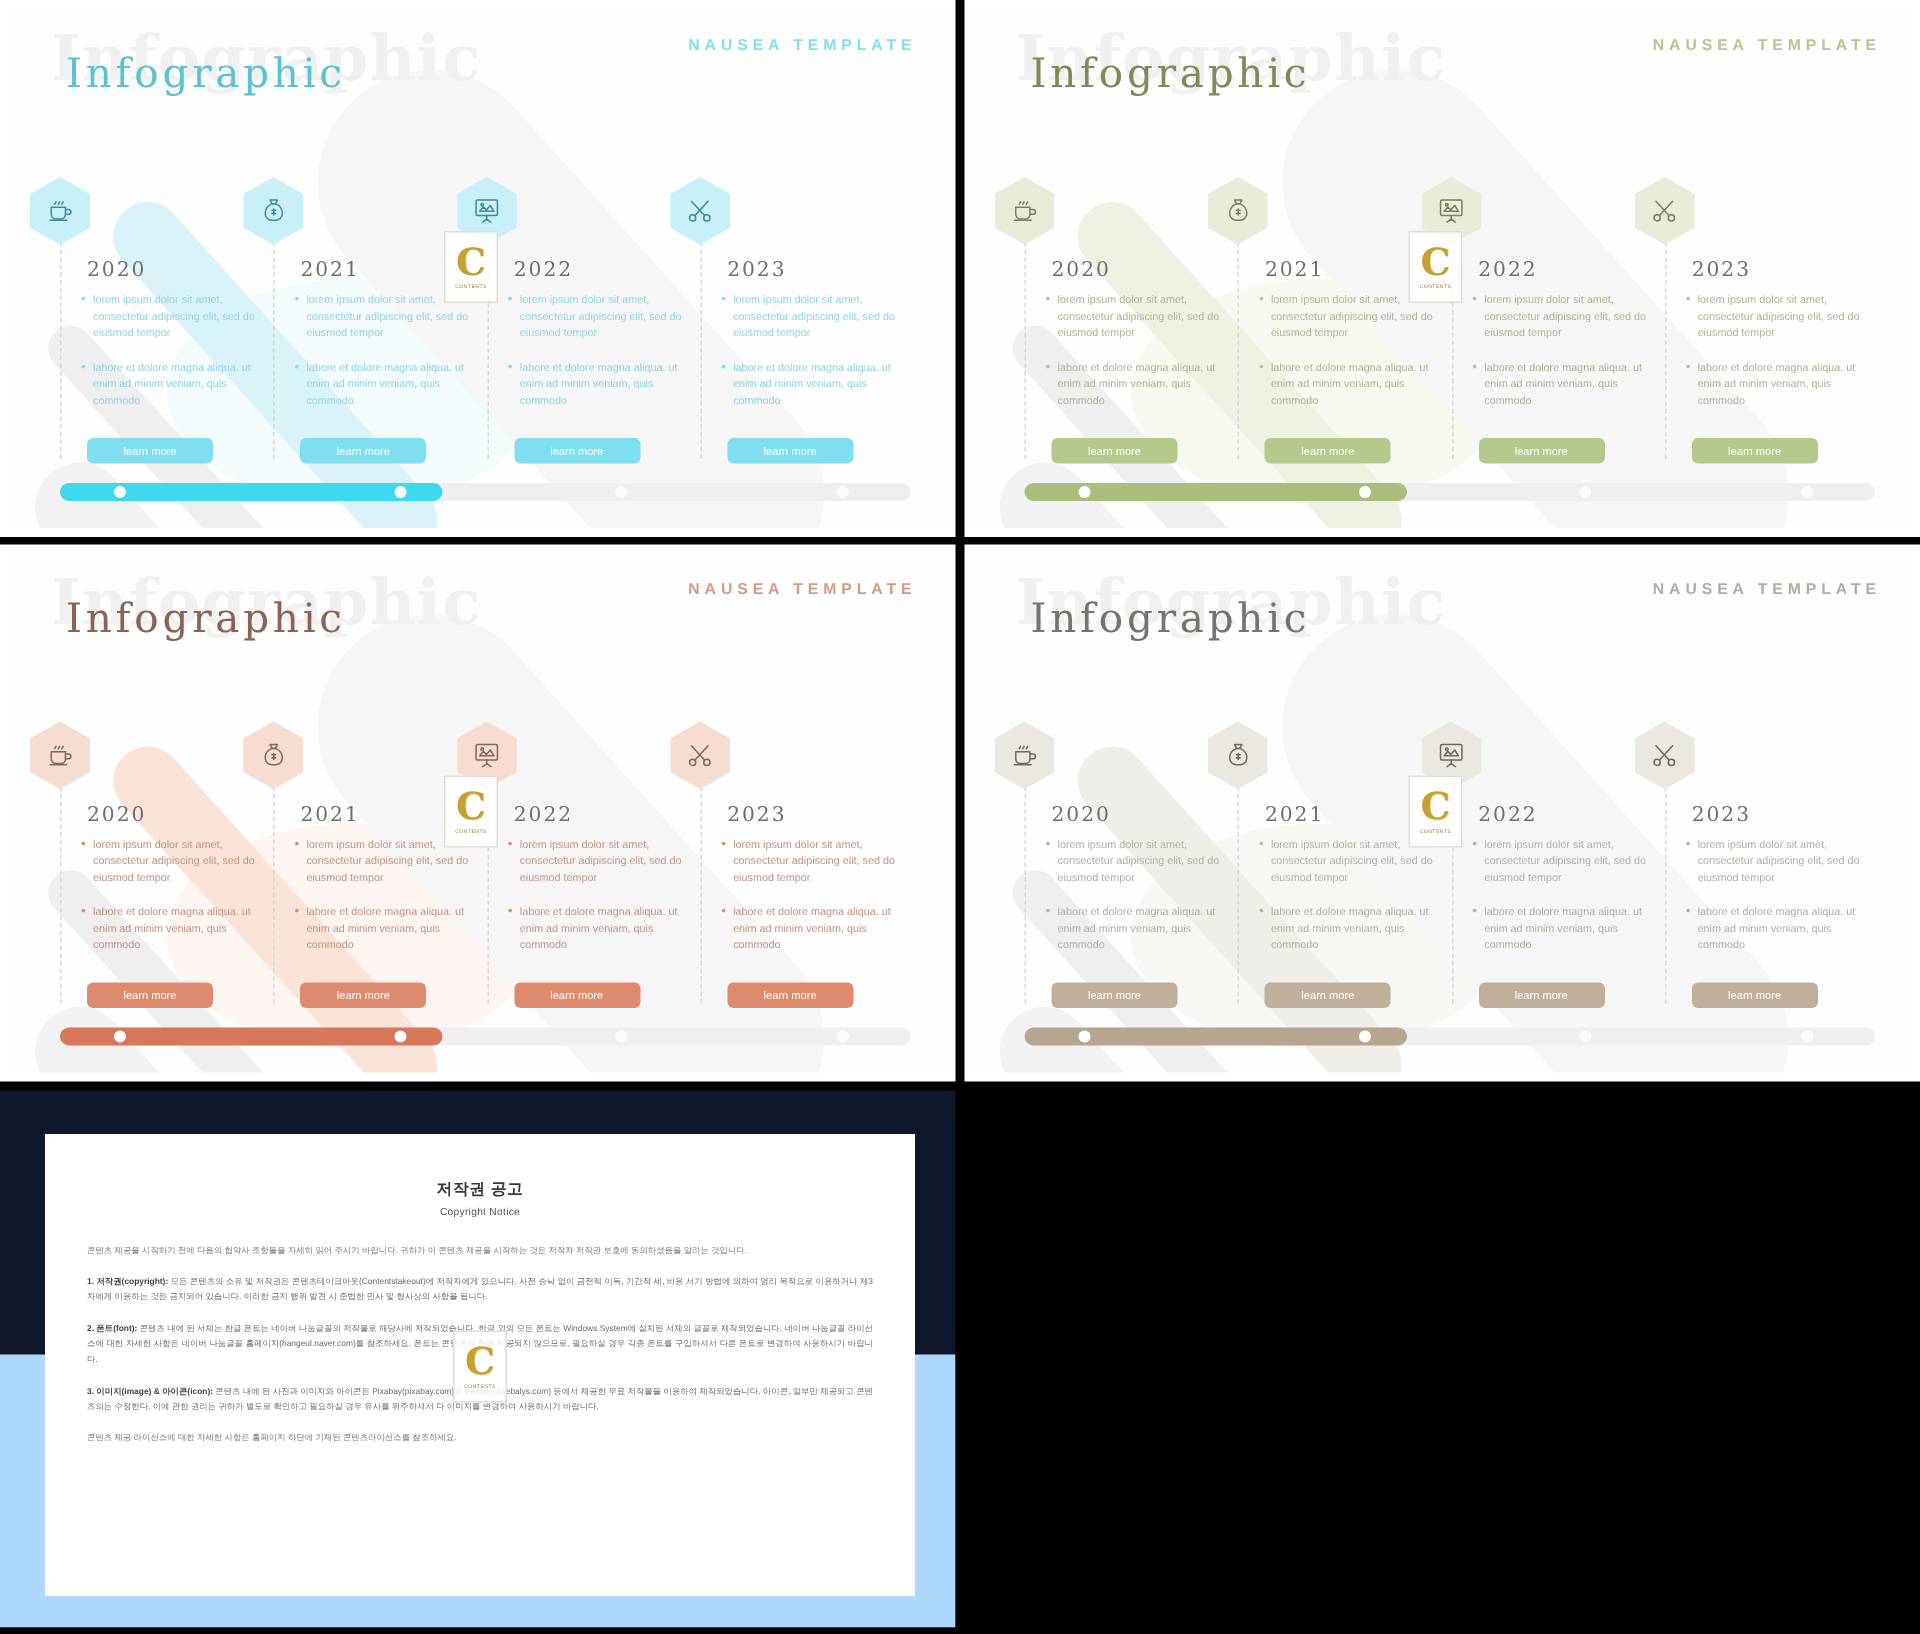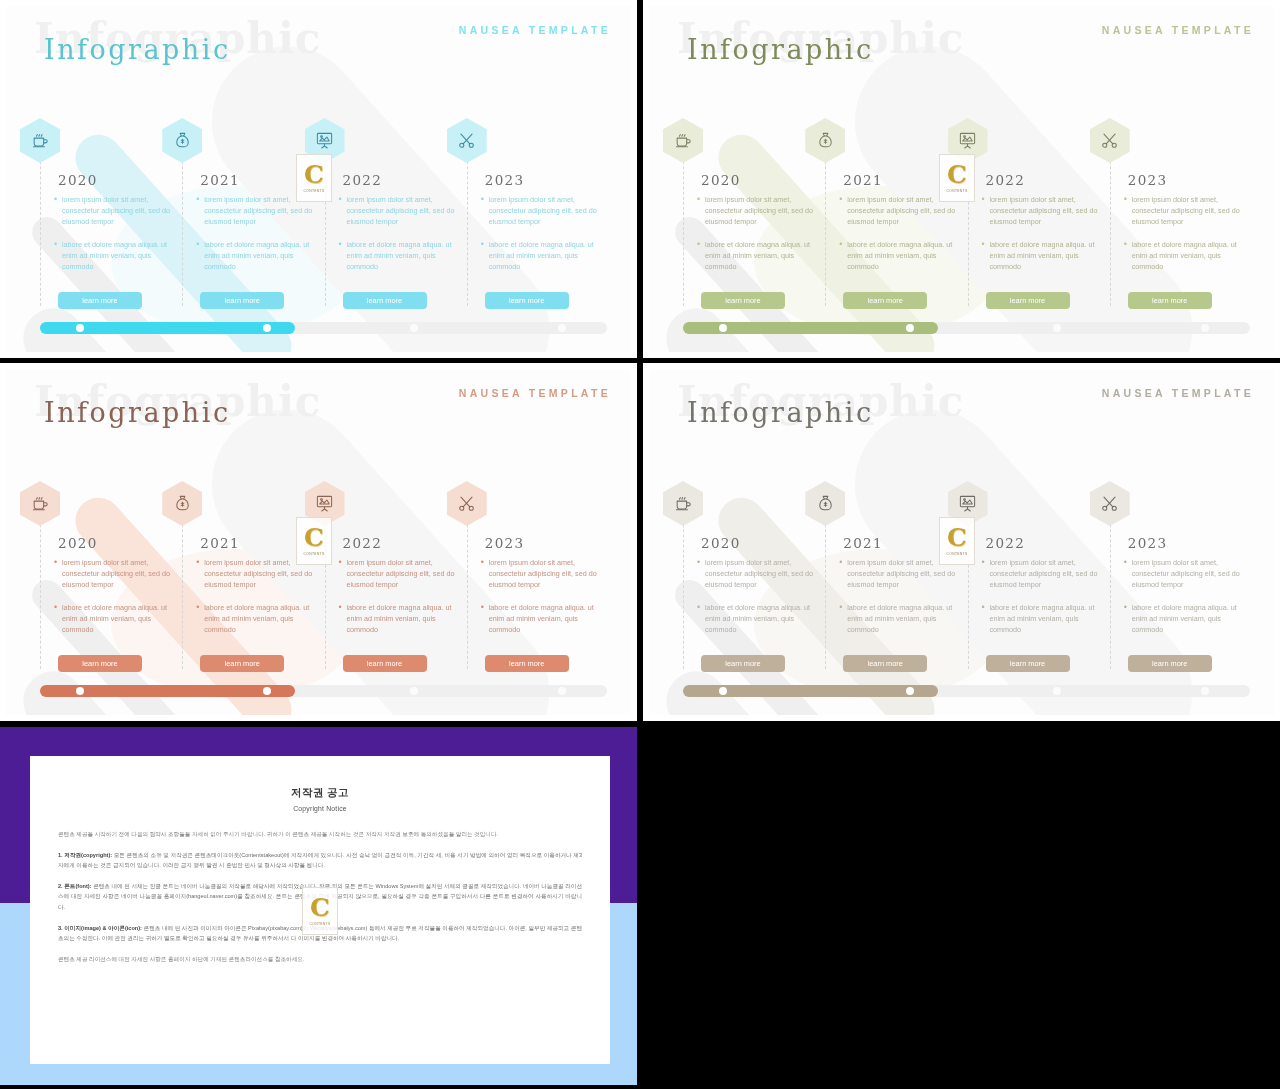--- a/index.html
+++ b/index.html
@@ -131,21 +131,21 @@
   }
   .wm .sub {
     font-size: 3.4px; letter-spacing: 0.3px; color: #9b8450;
     margin-top: 2px; text-align: center; line-height: 4.5px;
   }
 
   
   .copy-slide {
     position: absolute; left: 0px; top: 727px;
     width: 637px; height: 358px;
-    background: #4c1d95; overflow: hidden;
+    background: #0f172a; overflow: hidden;
   }
   .copy-slide .lower-blue {
     position: absolute; left: 0; top: 176px; right: 0; bottom: 0;
     background: #aed8fb;
   }
   .copy-page {
     position: absolute; left: 30px; top: 29px;
     width: 580px; height: 308px;
     background: #ffffff;
   }

